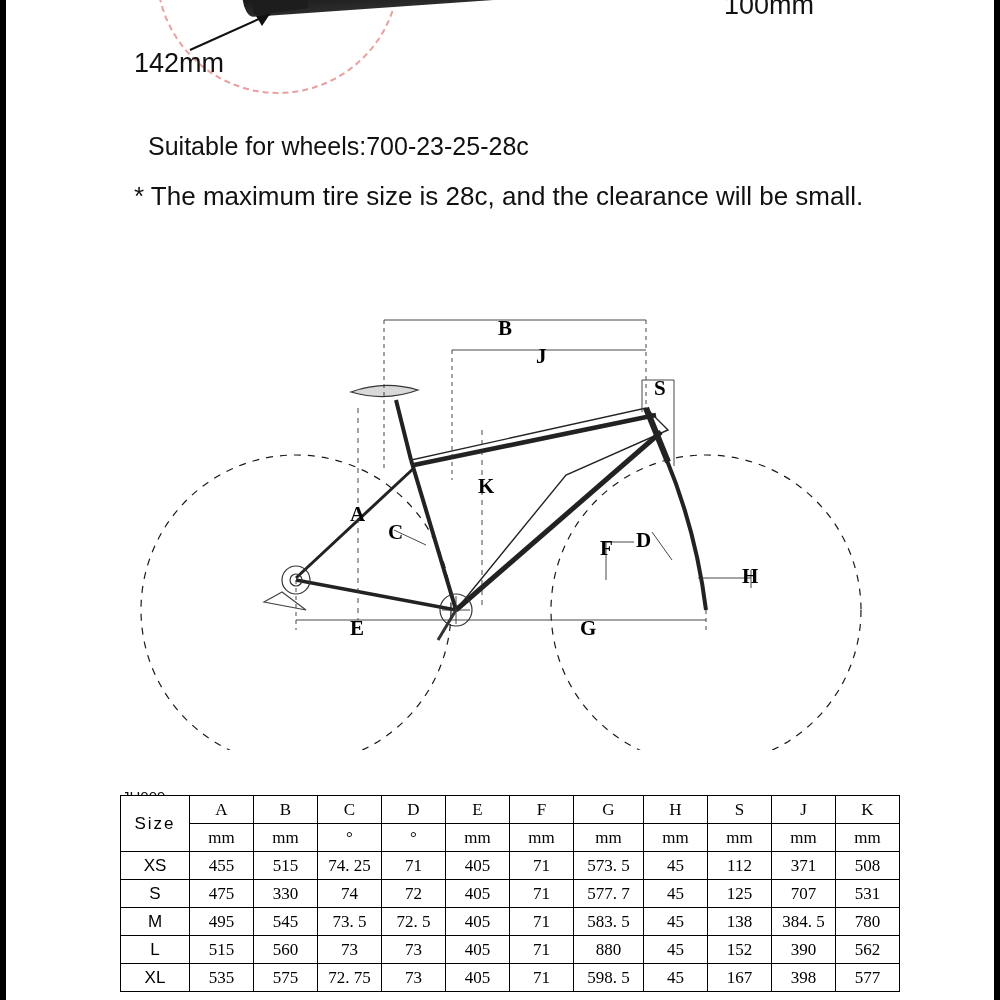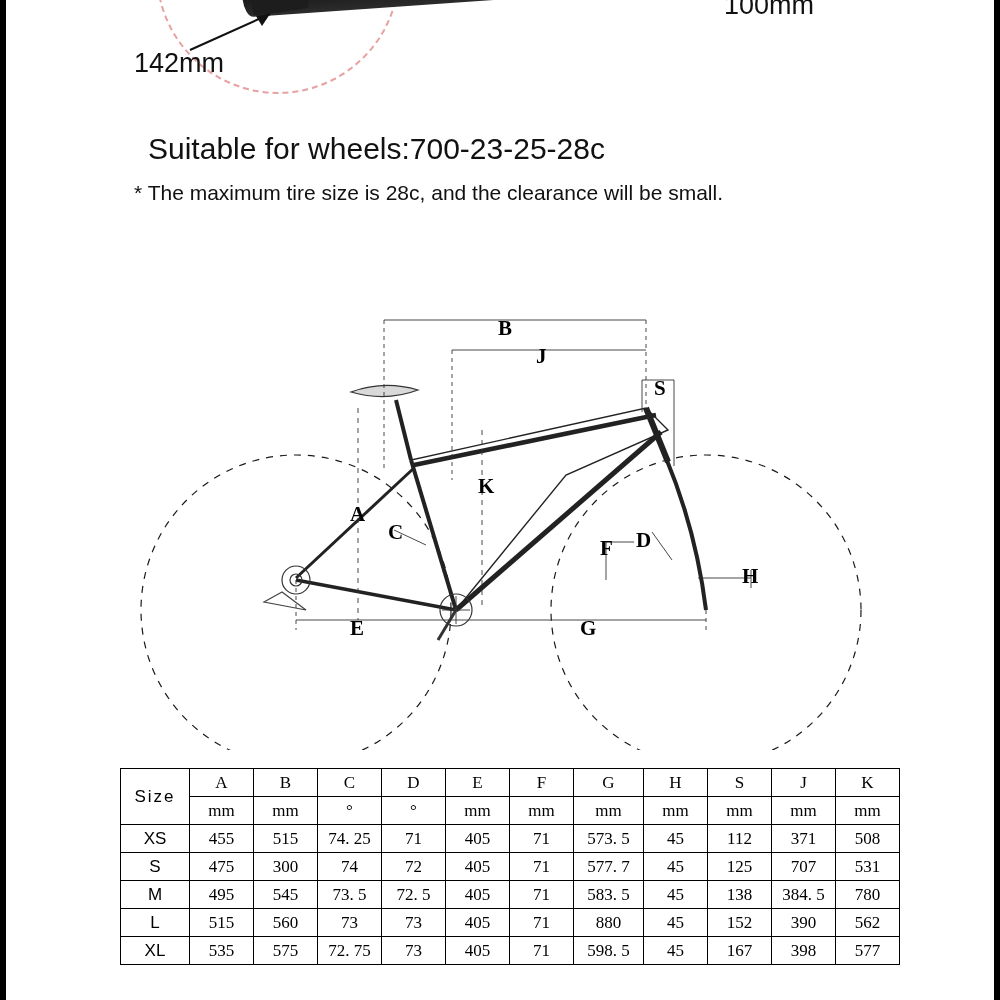--- a/index.html
+++ b/index.html
@@ -84,29 +84,29 @@
     background: #1d1d1d;
     border-radius: 4px;
     transform: rotate(-8deg);
   }
 
   
   .headline {
     position: absolute;
     left: 142px;
     top: 132px;
-    font-size: 30px;
+    font-size: 25px;
     color: #111;
     white-space: nowrap;
   }
   .note1 {
     position: absolute;
     left: 128px;
     top: 181px;
-    font-size: 21px;
+    font-size: 26px;
     color: #111;
     white-space: nowrap;
   }
   .note2 {
     position: absolute;
     left: 150px;
     top: 214px;
     font-size: 21px;
     color: #111;
     white-space: nowrap;
@@ -133,21 +133,21 @@
     position: absolute;
     left: 116px;
     top: 788px;
     font-size: 15px;
     color: #111;
     font-family: "Liberation Sans", sans-serif;
   }
   table.geo-table {
     position: absolute;
     left: 114px;
-    top: 768px;
+    top: 795px;
     border-collapse: collapse;
     font-family: "Liberation Serif", serif;
     background: #fff;
   }
   table.geo-table td, table.geo-table th {
     border: 1px solid #000;
     text-align: center;
     font-size: 17px;
     color: #000;
     font-weight: normal;
@@ -335,21 +335,21 @@
         <td>71</td>
         <td>573. 5</td>
         <td>45</td>
         <td>112</td>
         <td>371</td>
         <td>508</td>
       </tr>
       <tr>
         <td class="size-cell">S</td>
         <td>475</td>
-        <td>300</td>
+        <td>330</td>
         <td>74</td>
         <td>72</td>
         <td>405</td>
         <td>71</td>
         <td>577. 7</td>
         <td>45</td>
         <td>125</td>
         <td>707</td>
         <td>531</td>
       </tr>

